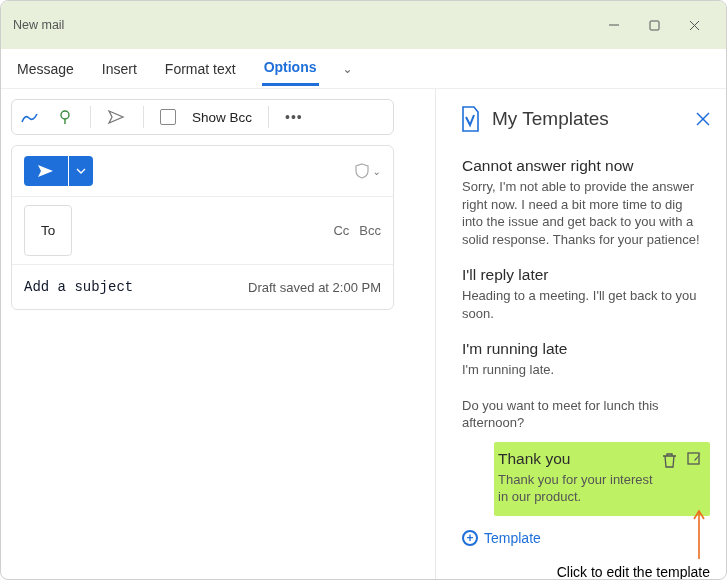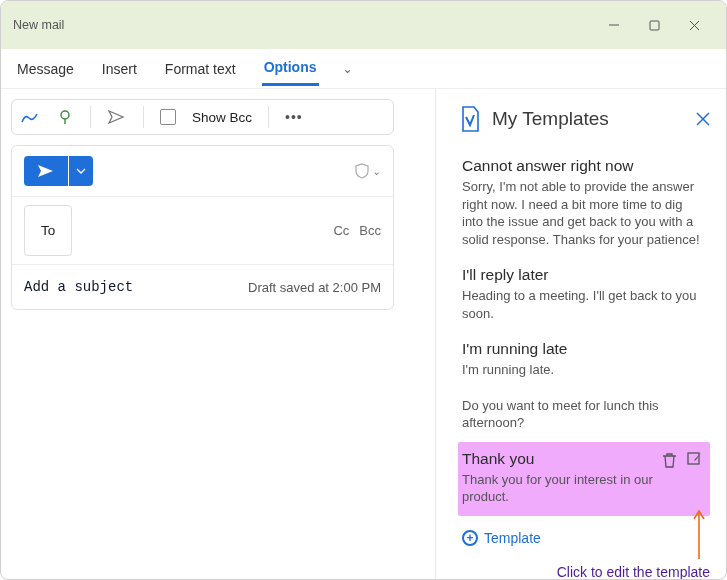--- a/index.html
+++ b/index.html
@@ -41,28 +41,28 @@
   .subj { color: #0f172a; font-size: 14px; flex: 1; font-family: Liberation Mono, monospace; }
   .draft { color: #555; font-size: 13px; }
 
   .panel-head { display: flex; align-items: center; margin-bottom: 16px; }
   .panel-head .pt { font-size: 19px; color: #3a3a3a; font-weight: 400; margin-left: 10px; }
   .panel-head .close { margin-left: auto; color: #1e6fd9; font-size: 16px; }
 
   .tmpl { padding: 8px 4px 10px 4px; cursor: pointer; }
   .tmpl .tt { font-size: 15.5px; color: #2c2c2c; font-weight: 400; margin-bottom: 3px; }
   .tmpl .tb { font-size: 13px; color: #555; line-height: 1.35; }
-  .tmpl.sel { background: #f0abfc; border-radius: 2px; position: relative; padding-right: 50px; }
+  .tmpl.sel { background: #bef264; border-radius: 2px; position: relative; padding-right: 50px; margin-left: 36px; }
   .tmpl.sel .icons { position: absolute; right: 8px; top: 10px; display: flex; gap: 10px; }
 
   .addnew { display: flex; align-items: center; gap: 6px; padding: 14px 4px; color: #1e6fd9; font-size: 14px; }
   .plus { width: 16px; height: 16px; border: 2px solid #1e6fd9; border-radius: 50%; display: flex; align-items: center; justify-content: center; font-size: 12px; font-weight: bold; }
 
   .annot-arrow { position: absolute; right: 20px; top: 420px; color: #ec6b1e; }
-  .annot-text { position: absolute; right: 16px; top: 475px; color: #4c1d95; font-size: 14px; }
+  .annot-text { position: absolute; right: 16px; top: 475px; color: #000000; font-size: 14px; }
 
   svg { display: block; }
 </style>
 </head>
 <body>
 
 <div class="titlebar">
   <span class="title">New mail</span>
   <div class="controls">
     <div>

